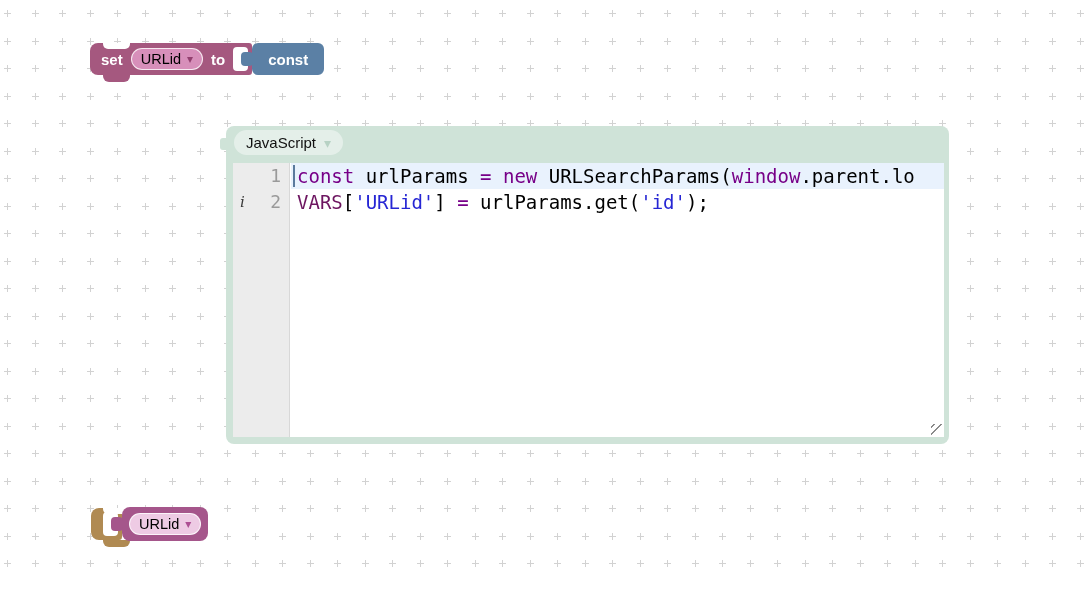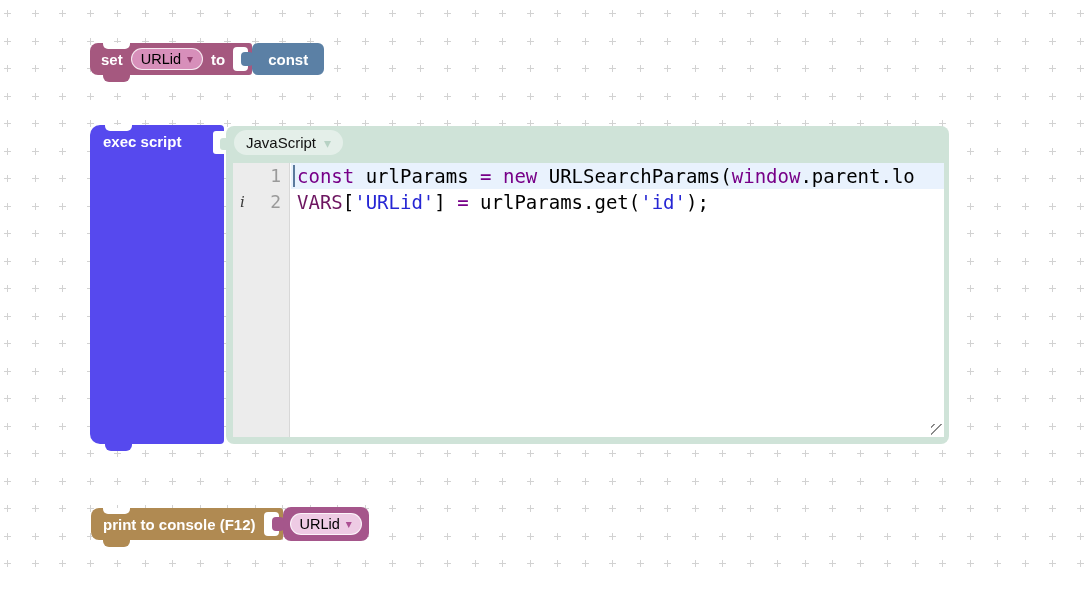--- a/index.html
+++ b/index.html
@@ -936,26 +936,20 @@
         <span class="arrow">▾</span>
       </span>
       <span class="blk-label">to</span>
       <span class="socket"></span>
     </div>
     <div class="null-block">
       <span class="blk-label">const</span>
     </div>
   </div>
 
-  <div class="exec-block">
-    <span class="top-notch"></span>
-    <span class="bottom-tab"></span>
-    <span class="blk-label">exec script</span>
-    <span class="exec-socket"></span>
-  </div>
 
   <div class="script-panel">
     <div class="lang-pill">
       <span>JavaScript</span>
       <span class="arrow">▾</span>
     </div>
     <div class="code-editor">
       <div class="gutter">
           <div class="gutter-row">
             <span class="num">1</span>
@@ -970,21 +964,20 @@
           <div class="code-row"><span style="color: rgb(109, 21, 96);">VARS</span><span style="color: rgb(0, 0, 0);">[</span><span style="color: rgb(38, 38, 212);">'URLid'</span><span style="color: rgb(0, 0, 0);">] </span><span style="color: rgb(119, 0, 136);">=</span><span style="color: rgb(0, 0, 0);"> urlParams.get(</span><span style="color: rgb(38, 38, 212);">'id'</span><span style="color: rgb(0, 0, 0);">);</span></div>
         </div>
       <div class="resize-handle"></div>
     </div>
   </div>
 
   <div class="print-row">
     <div class="print-body">
       <span class="top-notch"></span>
       <span class="bottom-tab"></span>
-      <span class="blk-label">print to console (F12)</span>
       <span class="socket"></span>
     </div>
     <div class="var-block">
       <span class="pill var-pill">
         <span>URLid</span>
         <span class="arrow">▾</span>
       </span>
     </div>
   </div>
 </div>

